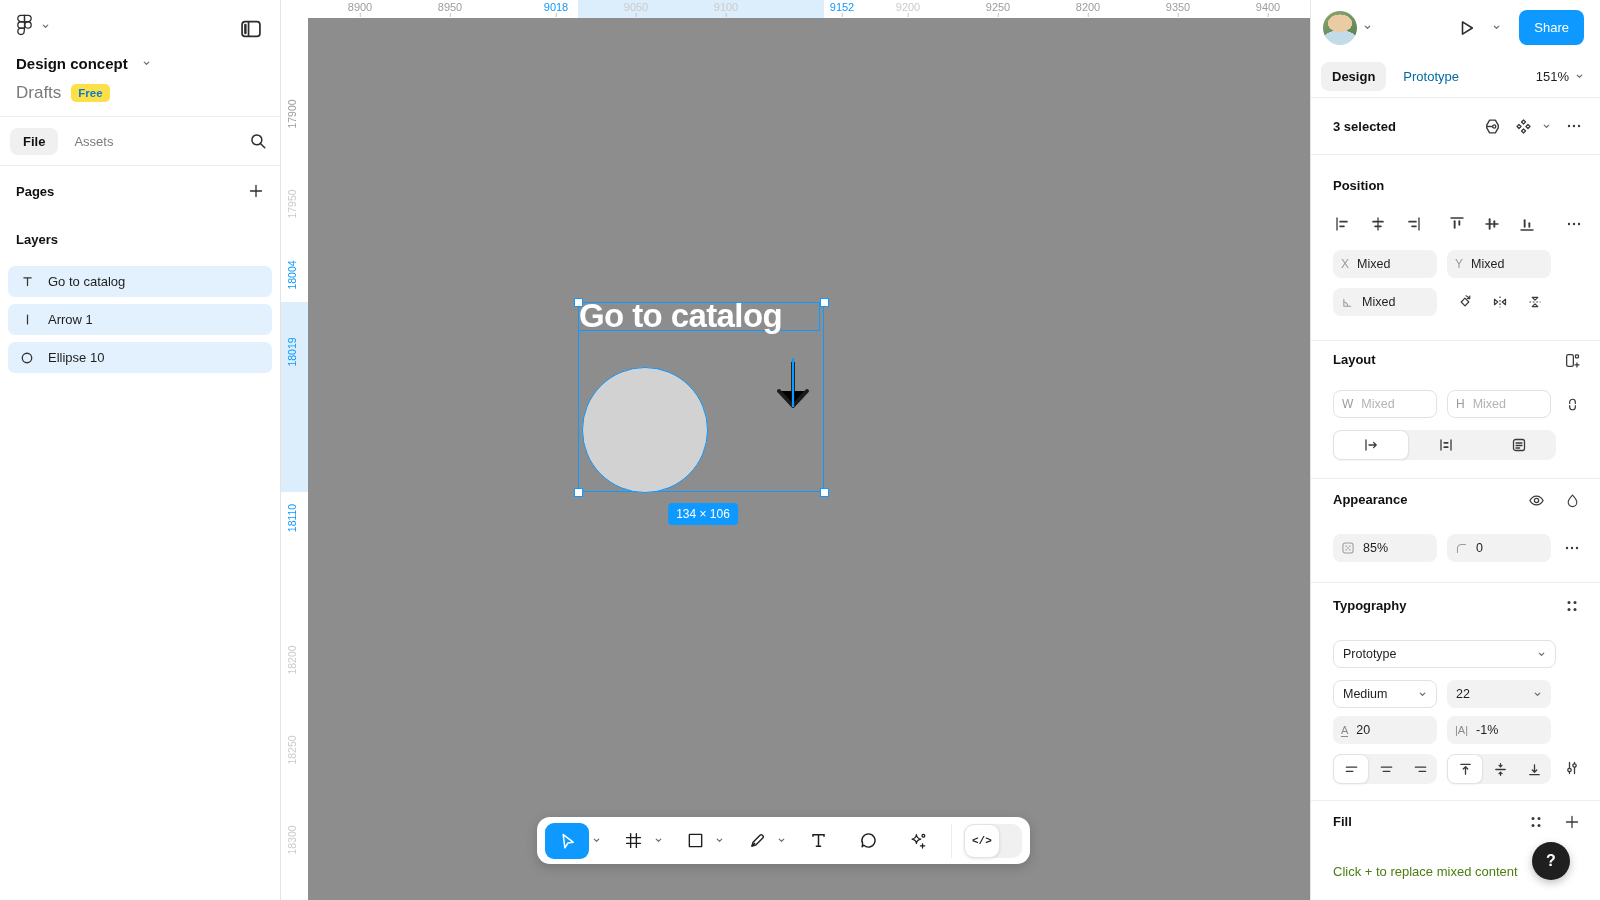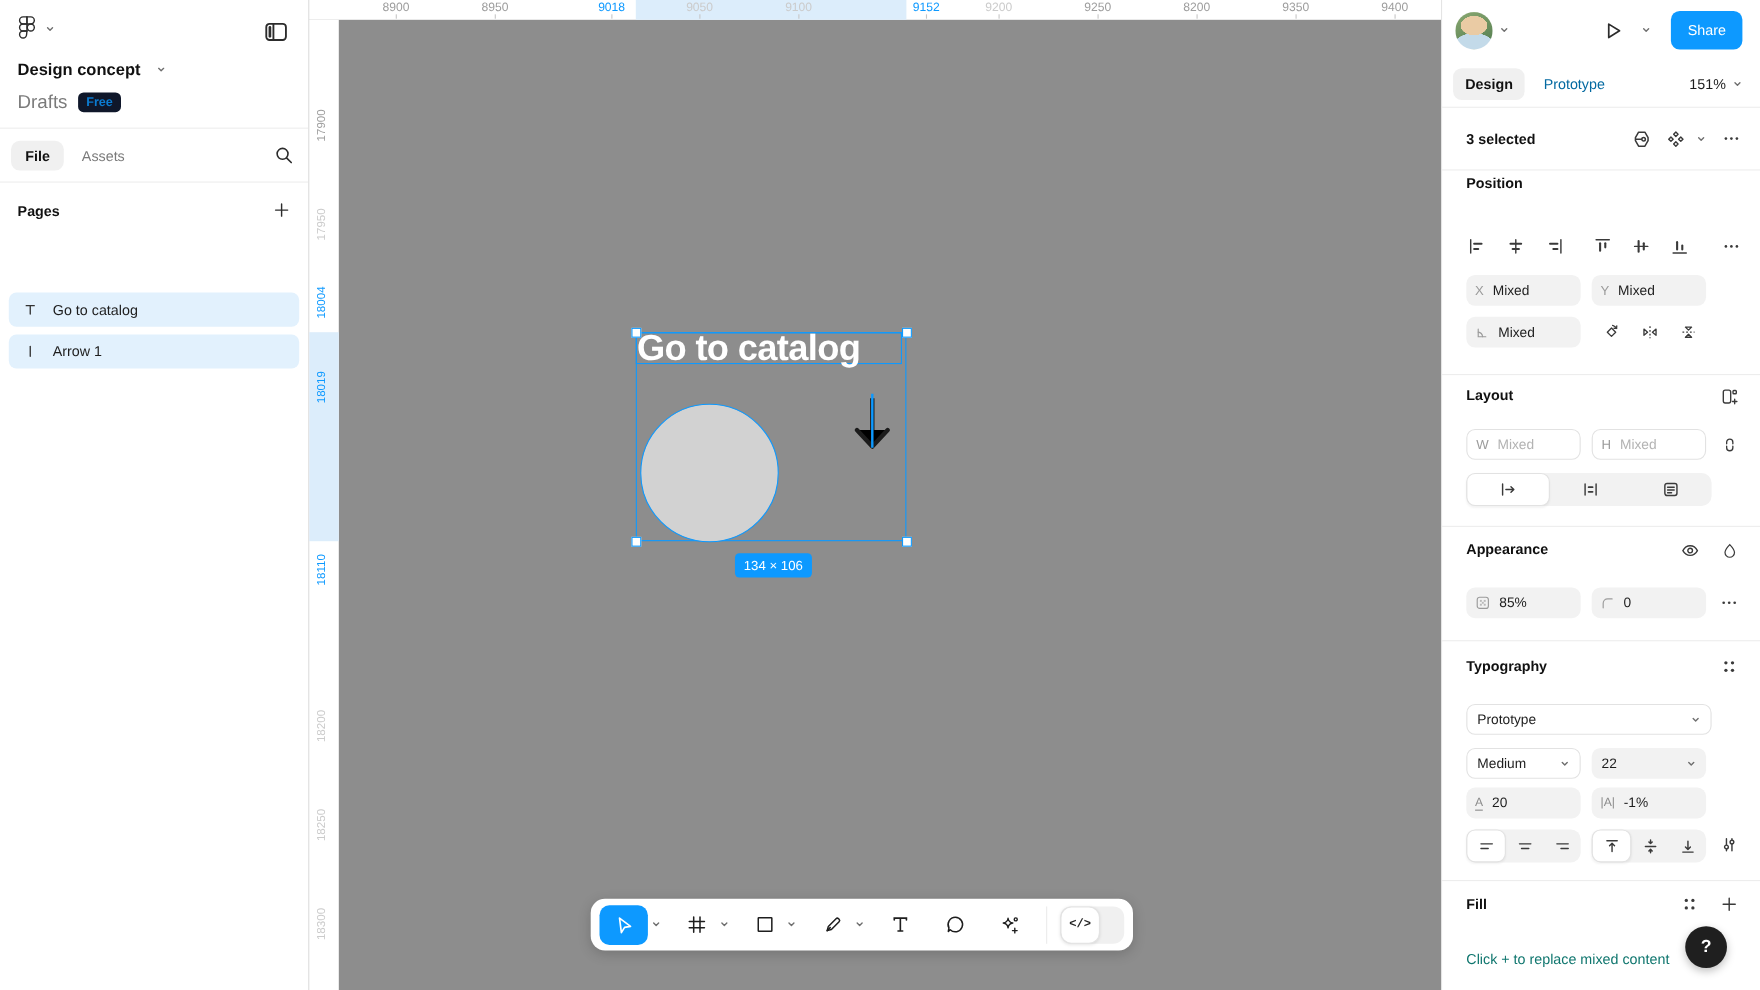--- a/index.html
+++ b/index.html
@@ -12,21 +12,21 @@
   .chev path { stroke:#6F6F6F; stroke-width:1.4; fill:none; stroke-linecap:round; stroke-linejoin:round; }
 
   
   #sidebar { position:absolute; left:0; top:0; width:281px; height:900px; background:#fff; border-right:1px solid #E4E4E4; z-index:20; }
   .sb-logo-row { position:absolute; left:16px; top:14px; display:flex; align-items:center; gap:8px; }
   .sb-toggle { position:absolute; right:18px; top:18px; width:22px; height:22px; }
   .sb-title-row { position:absolute; left:16px; top:55px; display:flex; align-items:center; gap:14px; }
   .sb-title { font-size:15px; font-weight:700; color:#111; }
   .sb-sub { position:absolute; left:16px; top:83px; display:flex; align-items:center; gap:10px; }
   .sb-loc { font-size:17px; color:#7A7A7A; }
-  .badge-free { font-size:11.5px; font-weight:700; color:#0B7BD0; background:#0f172a; padding:3px 7px; border-radius:5px; }
+  .badge-free { font-size:11.5px; font-weight:700; color:#0B7BD0; background:#fde047; padding:3px 7px; border-radius:5px; }
   .sb-div { position:absolute; left:0; right:0; height:1px; background:#EDEDED; }
   .sb-files { position:absolute; left:10px; right:10px; top:124px; height:34px; display:flex; align-items:center; }
   .tab-file { background:#F0F0F0; border-radius:8px; padding:6px 13px; font-size:13px; font-weight:700; color:#111; }
   .tab-assets { margin-left:12px; font-size:13px; color:#7A7A7A; padding:6px 4px; }
   .sb-search { margin-left:auto; width:24px; height:24px; display:flex; align-items:center; justify-content:center; }
   .sb-row-head { position:absolute; left:16px; right:12px; display:flex; align-items:center; }
   .sb-head-label { font-size:13px; font-weight:700; color:#111; }
   .plus-btn { margin-left:auto; width:24px; height:24px; display:flex; align-items:center; justify-content:center; }
   .layer-row { position:absolute; left:8px; width:264px; height:31px; background:#E2F1FD; border-radius:7px; display:flex; align-items:center; padding:0 10px; gap:12px; }
   .layer-ic { width:18px; height:18px; display:flex; align-items:center; justify-content:center; color:#333; }
@@ -89,21 +89,21 @@
   .fld .muted { color:#B3B3B3; }
   .sel-ctl { position:absolute; left:22px; width:223px; height:30px; background:#F2F2F2; border-radius:9px; display:flex; }
   .seg { flex:1; display:flex; align-items:center; justify-content:center; color:#3A3A3A; border-radius:8px; }
   .seg.on { background:#fff; border:1px solid #E2E2E2; box-shadow:0 1px 2px rgba(0,0,0,.05); }
   .dd { position:absolute; height:28px; border-radius:8px; display:flex; align-items:center; padding:0 9px; font-size:12.5px; color:#1E1E1E; }
   .dd .chev { margin-left:auto; }
   .dd.white { background:#fff; border:1px solid #E2E2E2; }
   .dd.gray { background:#F2F2F2; }
   .mini-track { position:absolute; width:104px; height:30px; background:#F2F2F2; border-radius:9px; display:flex; }
   .glyph-ic { font-size:11px; color:#8A8A8A; }
-  .fill-empty { position:absolute; left:22px; font-size:13px; color:#0f766e; }
+  .fill-empty { position:absolute; left:22px; font-size:13px; color:#4d7c0f; }
   #help-btn { position:absolute; left:1532px; top:842px; width:38px; height:38px; border-radius:50%; background:#1F1F1F; color:#fff; font-size:16px; font-weight:700; display:flex; align-items:center; justify-content:center; box-shadow:0 3px 8px rgba(0,0,0,.25); z-index:50; }
 </style>
 </head>
 <body>
 
 <div id="root">
 
   <div id="hruler"></div>
   <div id="vruler"></div>
   <div class="h-hl"></div>
@@ -191,36 +191,47 @@
     </div>
     <div class="sb-div" style="top:165px"></div>
     <div class="sb-row-head" style="top:176px; height:30px">
       <span class="sb-head-label">Pages</span>
       <span class="plus-btn">
         <svg width="16" height="16" viewBox="0 0 16 16" fill="none" stroke="#2C2C2C" stroke-width="1.3" stroke-linecap="round">
             <path d="M8 2.5v11M2.5 8h11"></path>
           </svg>
       </span>
     </div>
+    <div class="sb-row-head" style="top:224px; height:30px">
+      <span class="sb-head-label">Layers</span>
+    </div>
 
     <div class="layer-row" style="top:266px">
       <span class="layer-ic">
         <svg width="13" height="13" viewBox="0 0 16 16" fill="none" stroke="#333" stroke-width="1.5" stroke-linecap="round">
             <path d="M3.5 3.5h9M8 3.5V13"></path>
           </svg>
       </span>
       <span class="layer-name">Go to catalog</span>
     </div>
     <div class="layer-row" style="top:304px">
       <span class="layer-ic">
         <svg width="13" height="13" viewBox="0 0 16 16" fill="none" stroke="#333" stroke-width="1.5" stroke-linecap="round">
             <path d="M8 2.5v11"></path>
           </svg>
       </span>
       <span class="layer-name">Arrow 1</span>
+    </div>
+    <div class="layer-row" style="top:342px">
+      <span class="layer-ic">
+        <svg width="14" height="14" viewBox="0 0 16 16" fill="none" stroke="#333" stroke-width="1.5">
+            <circle cx="8" cy="8" r="5.4"></circle>
+          </svg>
+      </span>
+      <span class="layer-name">Ellipse 10</span>
     </div>
   </div>
 
   <div id="toolbar">
     <div class="tgroup">
       <div class="tool-btn active" title="Move">
         <svg width="18" height="18" viewBox="0 0 18 18" fill="none" stroke="#fff" stroke-width="1.5" stroke-linejoin="round">
             <path d="M5.2 2.6l10 7.6-5.4.9-2.9 4.8z"></path>
           </svg>
       </div>
@@ -344,21 +355,21 @@
           <svg width="16" height="16" viewBox="0 0 16 16" fill="currentColor">
               <circle cx="3" cy="8" r="1.2"></circle>
               <circle cx="8" cy="8" r="1.2"></circle>
               <circle cx="13" cy="8" r="1.2"></circle>
             </svg>
         </span>
       </span>
     </div>
     <div class="p-div" style="top:154px"></div>
 
-    <span class="sec-title" style="top:159px">Position</span>
+    <span class="sec-title" style="top:178px">Position</span>
     <span class="ibtn" style="position:absolute;left:20px;top:212px">
       <svg width="16" height="16" viewBox="0 0 16 16">
           <path d="M2 2v12" stroke="currentColor" stroke-width="1.3" stroke-linecap="round"></path>
           <rect x="4.2" y="4.7" width="8.6" height="1.9" rx=".95" fill="currentColor"></rect>
           <rect x="4.2" y="9.4" width="5.6" height="1.9" rx=".95" fill="currentColor"></rect>
         </svg>
     </span>
     <span class="ibtn" style="position:absolute;left:55px;top:212px">
       <svg width="16" height="16" viewBox="0 0 16 16">
           <path d="M8 2v12" stroke="currentColor" stroke-width="1.3" stroke-linecap="round"></path>

